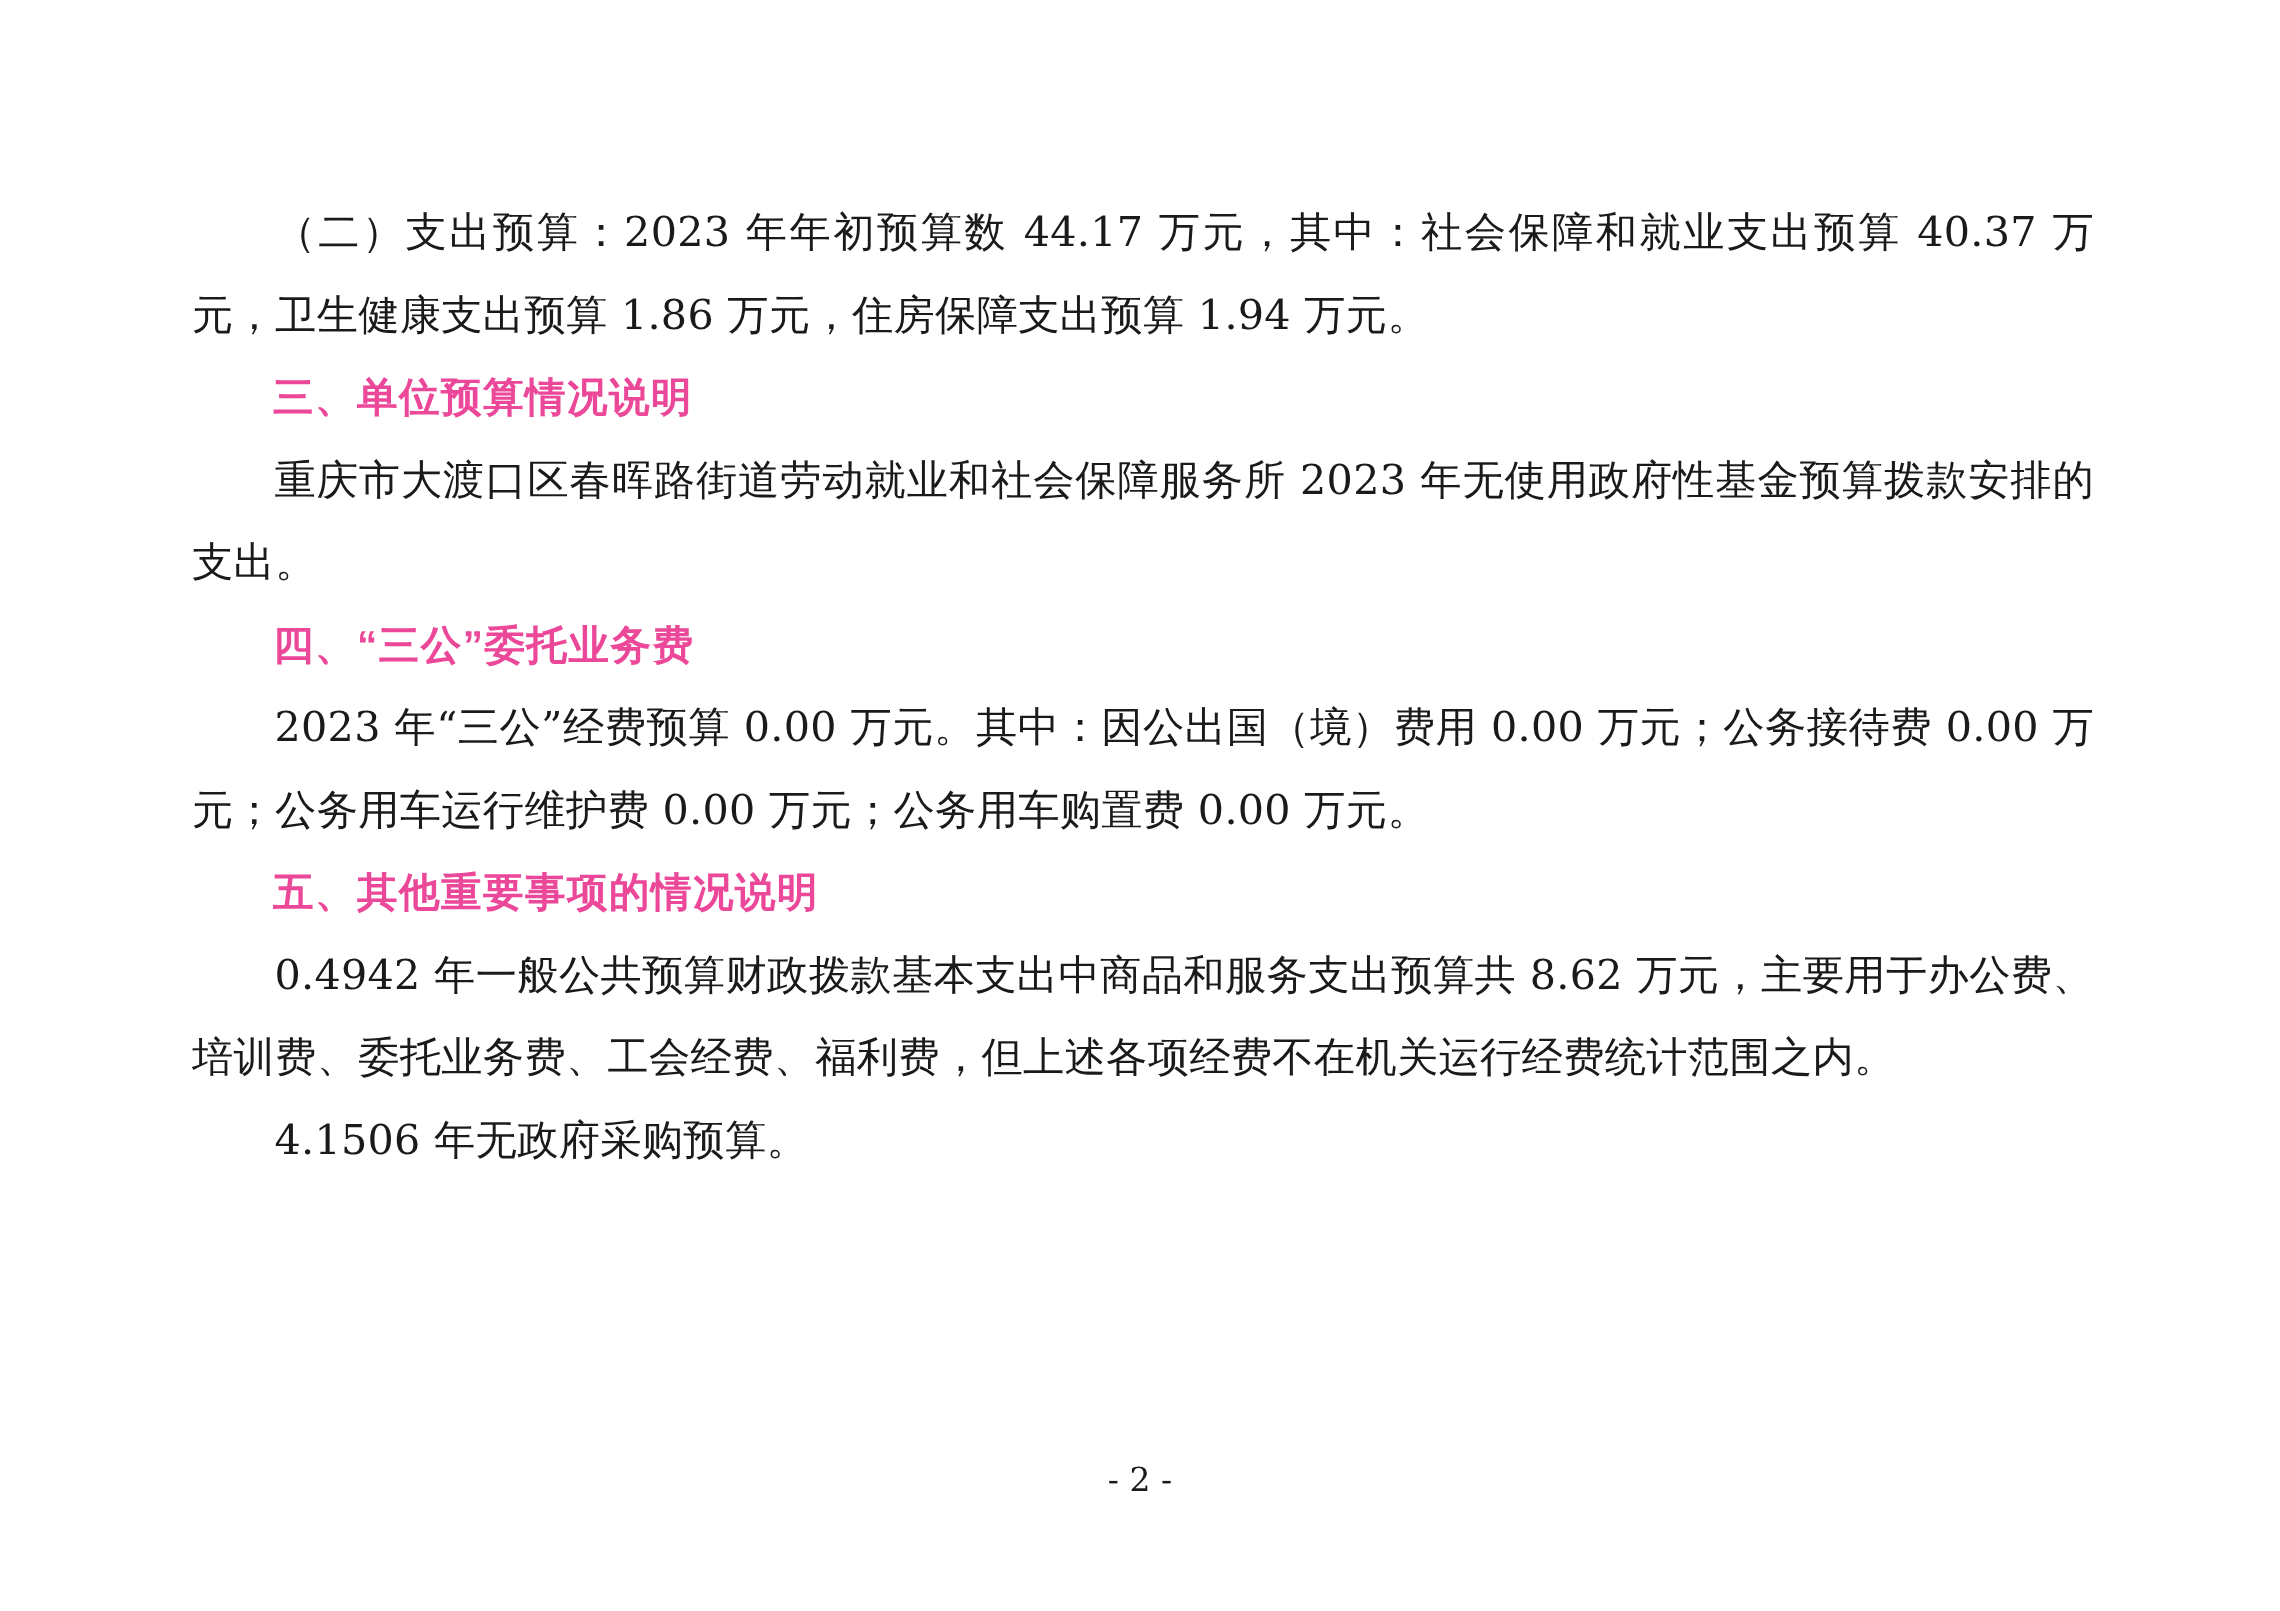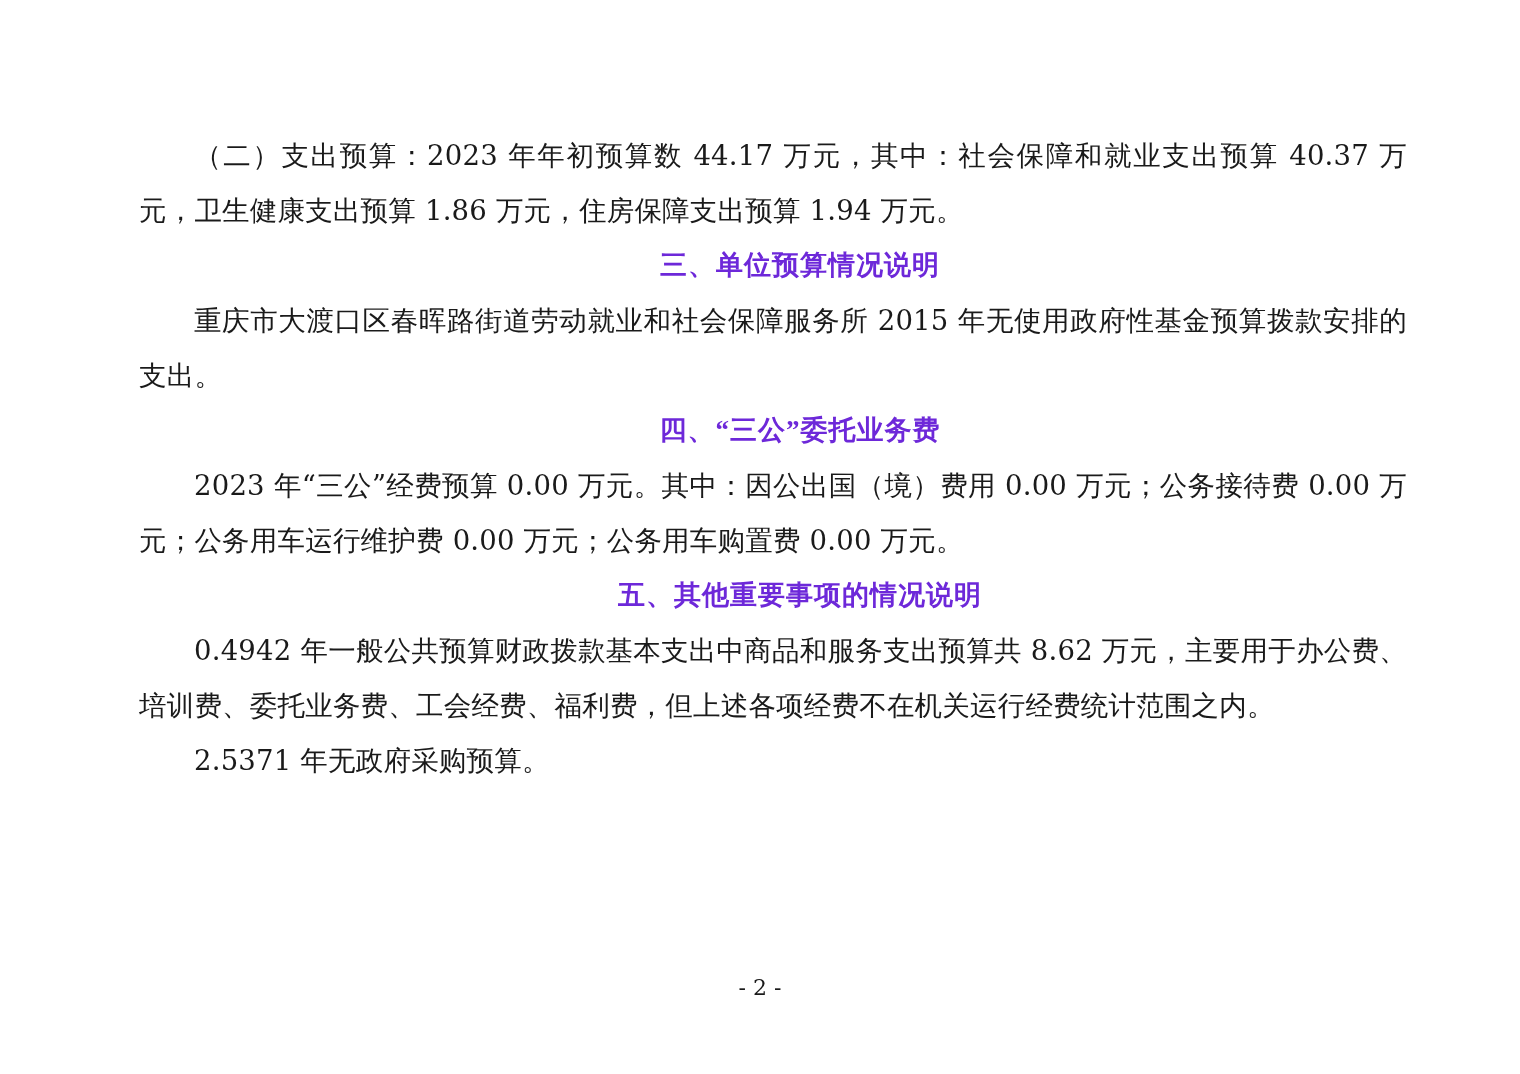--- a/index.html
+++ b/index.html
@@ -14,45 +14,43 @@
     background: #ffffff;
     margin: 0 auto;
     overflow: hidden;
     box-sizing: border-box;
   }
   .content {
     position: absolute;
     left: 128px;
     top: 128px;
     width: 1268px;
-    margin-left: 11px;
   }
   .para {
     font-family: "DejaVu Serif", "Liberation Serif", serif;
     font-size: 27.5px;
     line-height: 55px;
     color: #1a1a1a;
     text-align: justify;
     text-justify: inter-ideograph;
     margin: 0;
     letter-spacing: 0.2px;
   }
   .para.indent {
     text-indent: 2em;
   }
   .heading {
-    font-family: Liberation Serif, serif;
+    font-family: Liberation Sans, sans-serif;
     font-size: 27px;
     font-weight: bold;
     line-height: 55px;
-    color: #6d28d9;
+    color: #ec4899;
     margin: 0;
     text-indent: 2em;
     letter-spacing: 1px;
-    text-align: center;
   }
   .footer {
     position: absolute;
     left: 0;
     right: 0;
     bottom: 74px;
     text-align: center;
     font-family: "DejaVu Serif", "Liberation Serif", serif;
     font-size: 22px;
     color: #1a1a1a;
@@ -62,28 +60,28 @@
 <body>
 
 <div class="page">
   <div class="content">
 
     <p class="para indent">（二）支出预算：2023 年年初预算数 44.17 万元，其中：社会保障和就业支出预算 40.37 万元，卫生健康支出预算 1.86 万元，住房保障支出预算 1.94 万元。</p>
 
     <p class="heading">三、单位预算情况说明</p>
 
 
-    <p class="para indent">重庆市大渡口区春晖路街道劳动就业和社会保障服务所 2015 年无使用政府性基金预算拨款安排的支出。</p>
+    <p class="para indent">重庆市大渡口区春晖路街道劳动就业和社会保障服务所 2023 年无使用政府性基金预算拨款安排的支出。</p>
 
     <p class="heading">四、“三公”委托业务费</p>
 
     <p class="para indent">2023 年“三公”经费预算 0.00 万元。其中：因公出国（境）费用 0.00 万元；公务接待费 0.00 万元；公务用车运行维护费 0.00 万元；公务用车购置费 0.00 万元。</p>
 
     <p class="heading">五、其他重要事项的情况说明</p>
 
     <p class="para indent">0.4942 年一般公共预算财政拨款基本支出中商品和服务支出预算共 8.62 万元，主要用于办公费、培训费、委托业务费、工会经费、福利费，但上述各项经费不在机关运行经费统计范围之内。</p>
 
-    <p class="para indent">2.5371 年无政府采购预算。</p>
+    <p class="para indent">4.1506 年无政府采购预算。</p>
 
   </div>
 
   <div class="footer">- 2 -</div>
 </div>
 
 </body></html>

